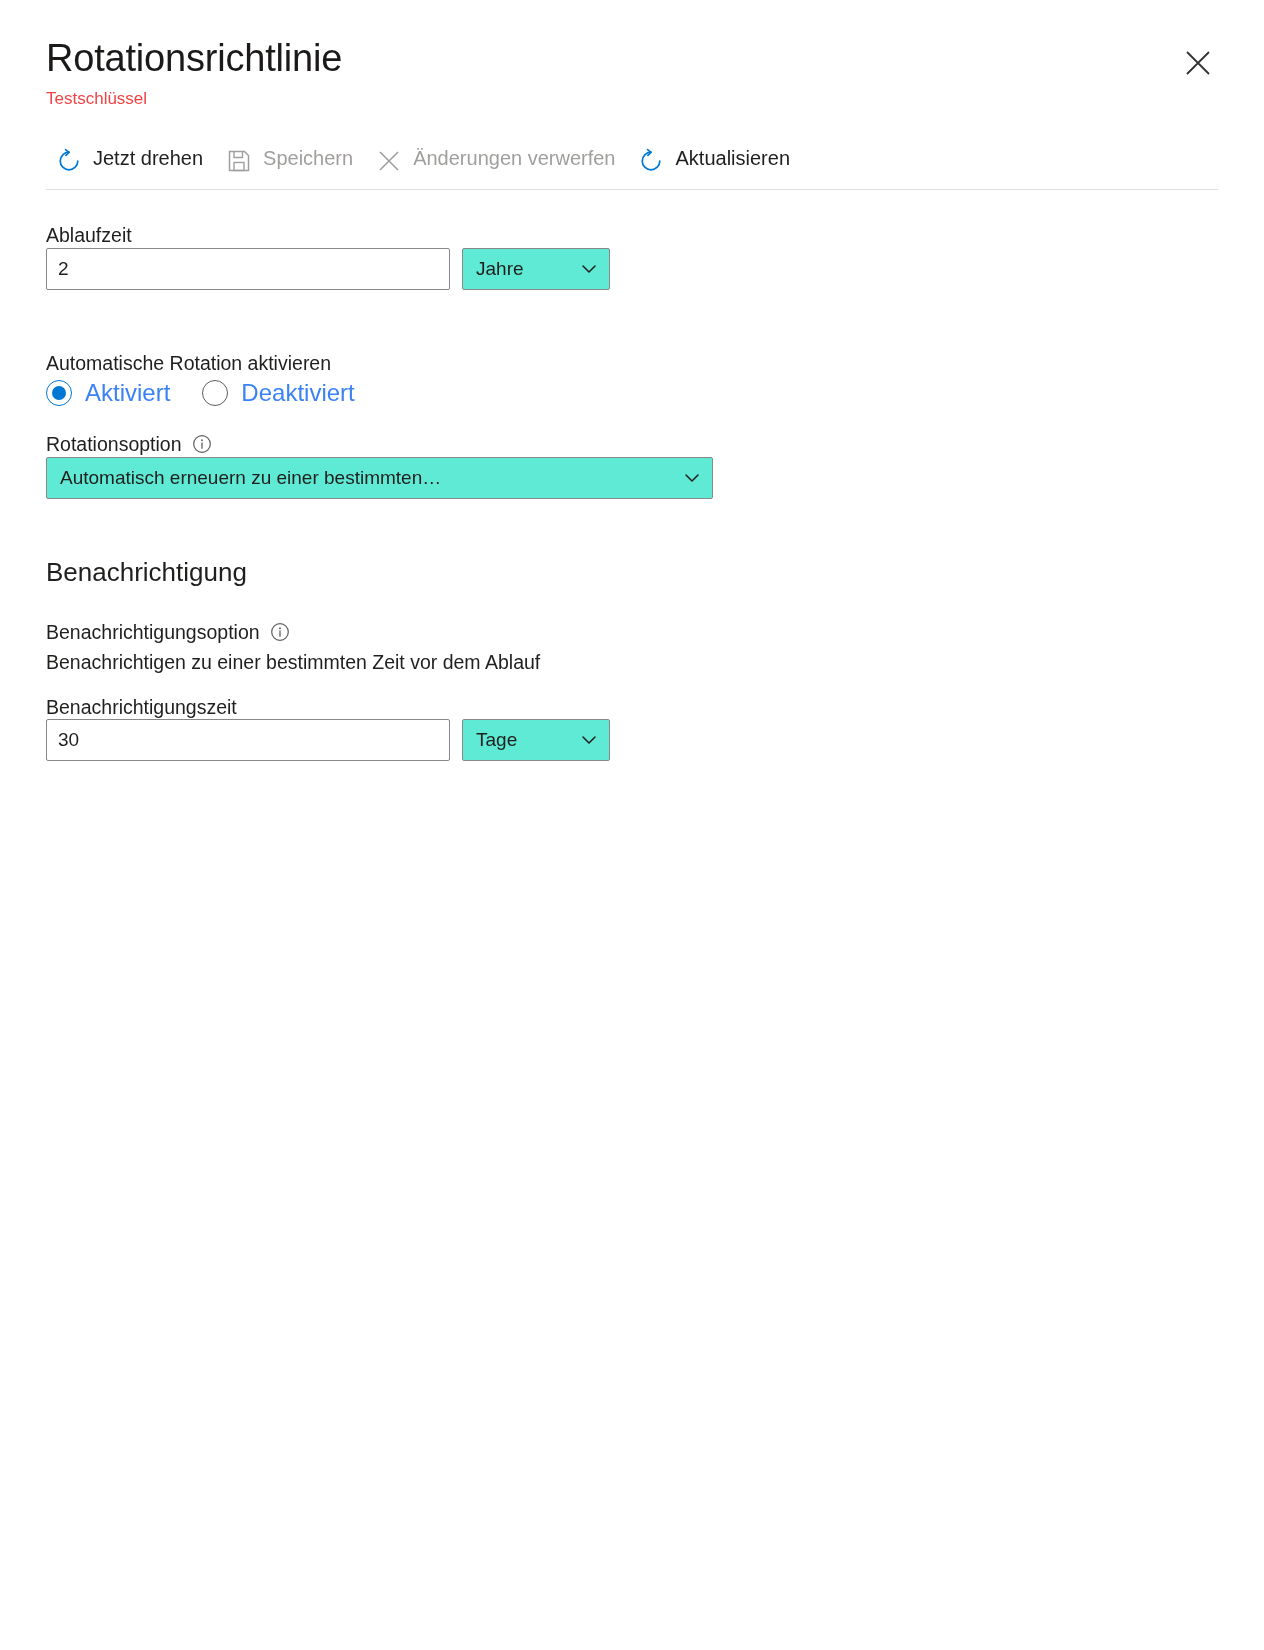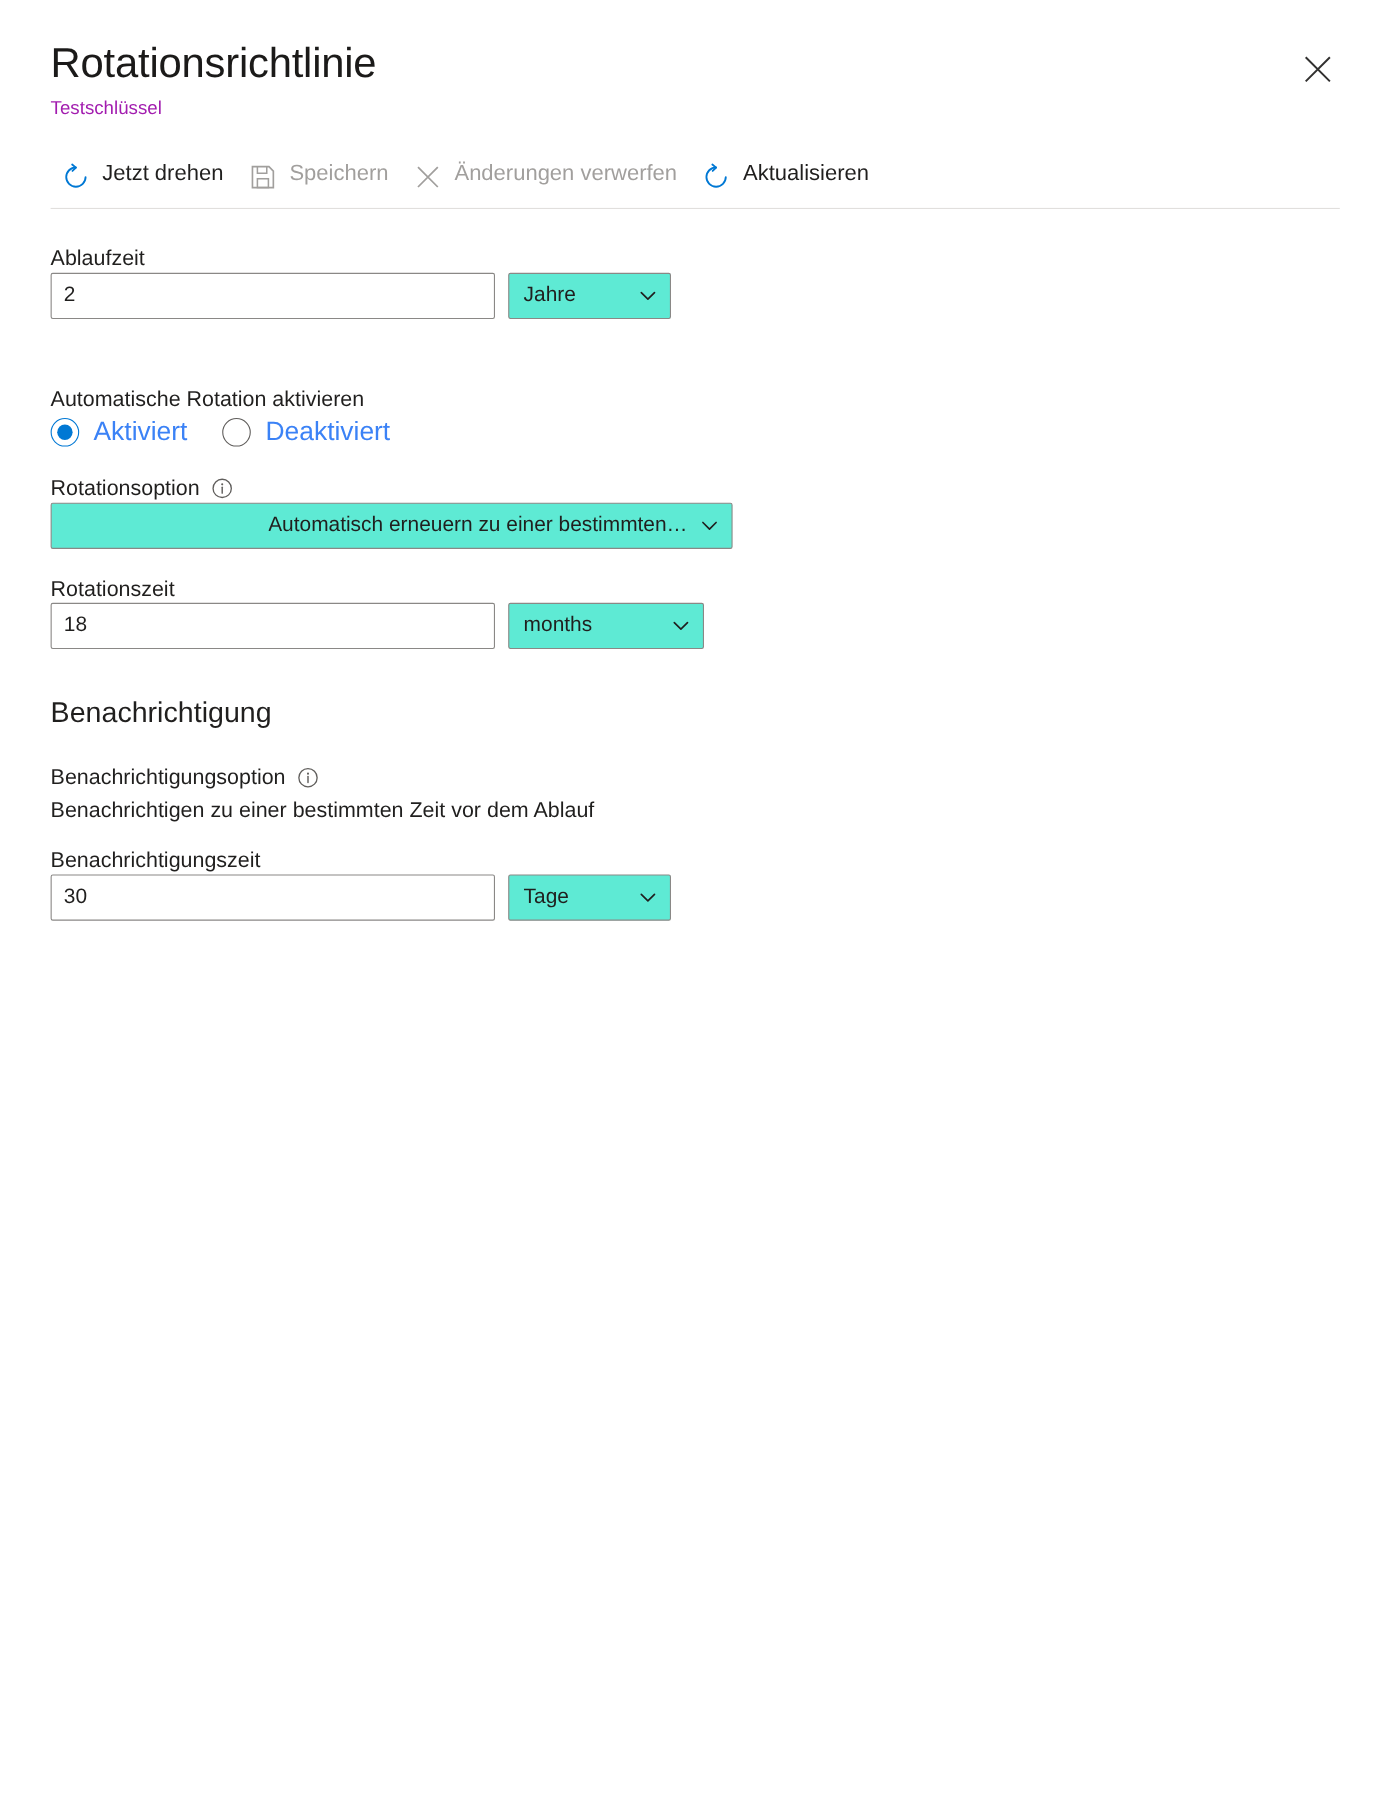--- a/index.html
+++ b/index.html
@@ -33,21 +33,21 @@
     font-size: 38px;
     font-weight: 400;
     line-height: 1.08;
     color: #1b1a19;
     letter-spacing: -0.2px;
     margin: 0;
   }
   .subtitle {
     font-size: 17px;
     font-weight: 400;
-    color: #a21caf;
+    color: #ef4444;
     margin-top: 10px;
     line-height: 1.2;
   }
   .close-btn {
     position: absolute;
     top: 26px;
     right: 28px;
     width: 44px;
     height: 44px;
     display: flex;
@@ -161,21 +161,21 @@
     align-items: center;
     justify-content: space-between;
     padding: 0 10px 0 13px;
     font-size: 19px;
     color: #201f1e;
     cursor: pointer;
     gap: 10px;
   }
   .dropdown.unit-sm { width: 148px; flex: none; }
   .dropdown.unit-md { width: 178px; flex: none; }
-  .dropdown.wide { width: 620px; flex: none; justify-content: flex-end; }
+  .dropdown.wide { width: 667px; flex: none; }
   .dropdown .dd-text {
     overflow: hidden;
     white-space: nowrap;
     text-overflow: ellipsis;
   }
   .chev { flex: none; display: inline-flex; }
 
   
   .radio-group {
     display: flex;
@@ -356,34 +356,20 @@
             <svg width="20" height="20" viewBox="0 0 20 20">
               <path d="M4 7 L10 13 L16 7" stroke="#201f1e" stroke-width="1.5" fill="none" stroke-linecap="round" stroke-linejoin="round"></path>
             </svg>
           </span>
         </div>
       </div>
     </div>
 
     <div class="spacer-sm"></div>
 
-    <div class="row">
-      <div class="row-label">Rotationszeit</div>
-      <div class="row-field">
-        <div class="textbox value">18</div>
-        <div class="dropdown unit-md">
-          <span class="dd-text">months</span>
-          <span class="chev">
-            <svg width="20" height="20" viewBox="0 0 20 20">
-              <path d="M4 7 L10 13 L16 7" stroke="#201f1e" stroke-width="1.5" fill="none" stroke-linecap="round" stroke-linejoin="round"></path>
-            </svg>
-          </span>
-        </div>
-      </div>
-    </div>
 
     <div class="spacer-lg"></div>
 
     <div class="row">
       <div class="section-title">Benachrichtigung</div>
     </div>
 
     <div class="spacer-xs"></div>
 
     <div class="row">

